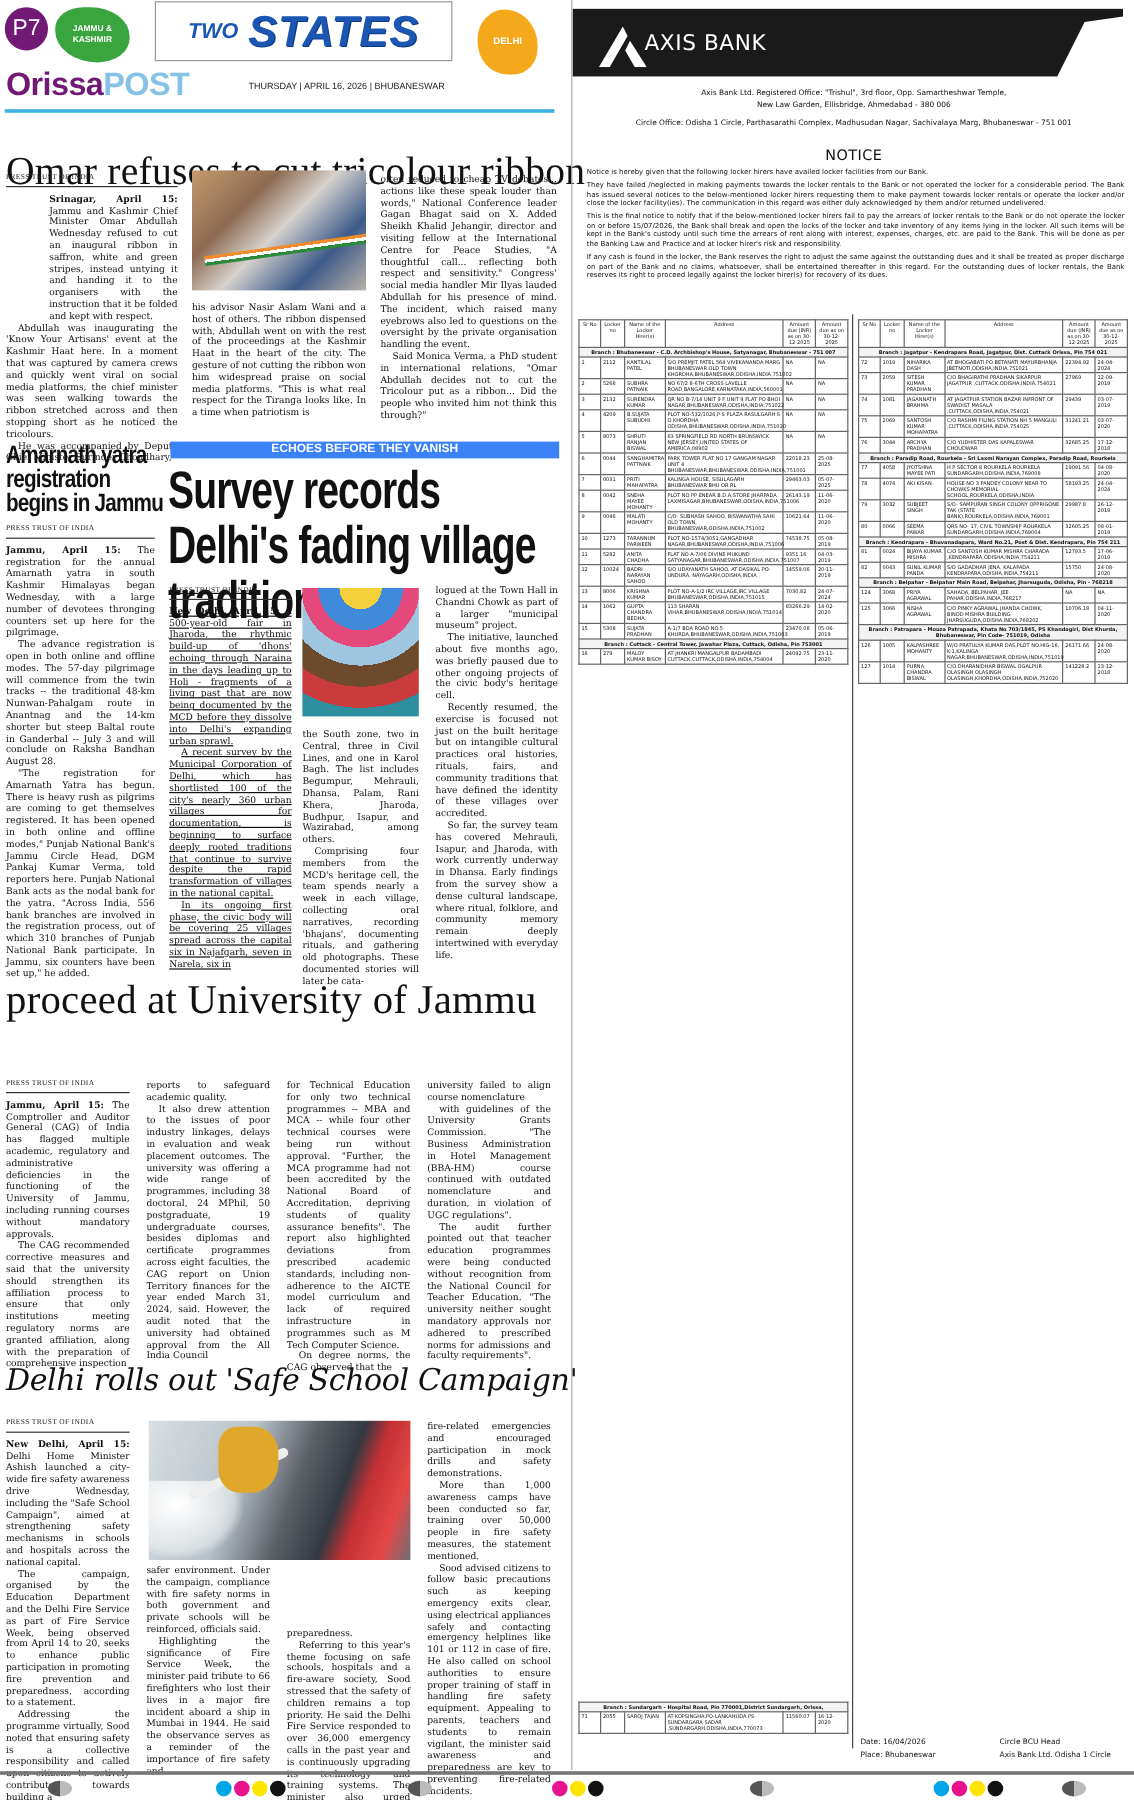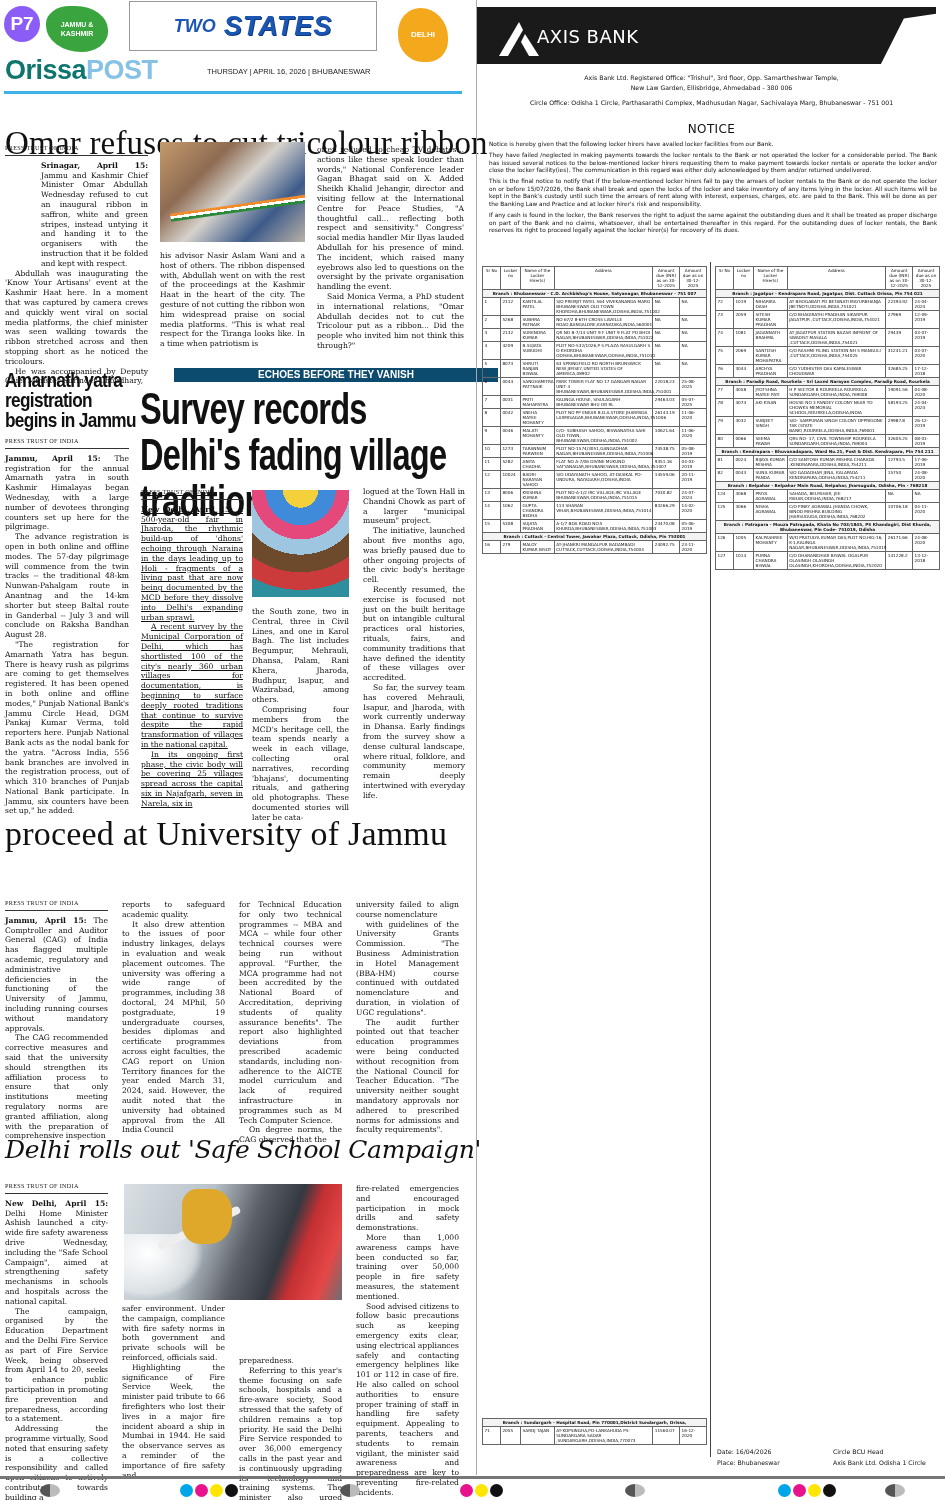--- a/index.html
+++ b/index.html
@@ -2,46 +2,46 @@
 <html><head>
 <meta charset="utf-8">
 <style>
   * { box-sizing: border-box; margin: 0; padding: 0; }
   html, body { width: 945px; height: 1500px; background: #fff; overflow: hidden; }
   body { position: relative; font-family: "DejaVu Serif", serif; color: #111; }
 
   
   .left { position: absolute; left: 0; top: 0; width: 472px; height: 1475px; }
   .masthead { position: absolute; left: 0; top: 0; width: 472px; height: 92px; }
-  .p7 { position: absolute; left: 4px; top: 6px; width: 36px; height: 36px; border-radius: 50%; background: #8b5cf6; color: #fff; font-family: "Liberation Sans", sans-serif; font-weight: bold; font-size: 19px; line-height: 36px; text-align: center; }
+  .p7 { position: absolute; left: 4px; top: 6px; width: 36px; height: 36px; border-radius: 50%; background: #701a75; color: #fff; font-family: "Liberation Sans", sans-serif; font-weight: normal; font-size: 19px; line-height: 36px; text-align: center; }
   .jk { position: absolute; left: 46px; top: 6px; width: 62px; height: 46px; background: #3aa53f; border-radius: 40% 55% 45% 60%; color: #fff; font-family: "Liberation Sans", sans-serif; font-weight: bold; font-size: 7px; text-align: center; padding-top: 14px; line-height: 9px; }
   .twostates { position: absolute; left: 129px; top: 1px; width: 248px; height: 50px; border: 1px solid #999; display: flex; align-items: center; justify-content: center; font-family: "Liberation Sans", sans-serif; font-style: italic; font-weight: 900; color: #1c56b3; }
   .twostates .two { font-size: 18px; margin-right: 8px; }
-  .twostates .states { font-size: 27px; letter-spacing: 1px; text-shadow: 1px 1px 0 #0d3a84; }
+  .twostates .states { font-size: 36px; letter-spacing: 1px; text-shadow: 1px 1px 0 #0d3a84; }
   .delhi { position: absolute; left: 398px; top: 8px; width: 50px; height: 54px; background: #f4a91d; border-radius: 45% 55% 40% 50%; color: #fff; font-family: "Liberation Sans", sans-serif; font-weight: bold; font-size: 8px; line-height: 54px; text-align: center; }
   .orissapost { position: absolute; left: 5px; top: 55px; font-family: "Liberation Sans", sans-serif; font-weight: 900; font-size: 27px; letter-spacing: -0.5px; }
-  .orissapost .o1 { color: #0f766e; }
+  .orissapost .o1 { color: #701a75; }
   .orissapost .o2 { color: #86c1e6; }
   .dateline { position: absolute; left: 207px; top: 67px; font-family: "Liberation Sans", sans-serif; font-size: 7.5px; color: #222; }
   .blueline { position: absolute; left: 4px; top: 91px; width: 458px; height: 3px; background: #3fb2e5; }
 
   .h1 { position: absolute; left: 5px; top: 98px; font-family: "Liberation Serif", serif; font-size: 33px; font-weight: normal; letter-spacing: 0.2px; white-space: nowrap; margin-top: 27px; }
   .byline { font-family: "Liberation Serif", serif; font-size: 6.2px; color: #222; border-bottom: 1px solid #333; padding-bottom: 2px; letter-spacing: 0.3px; }
   .col { position: absolute; font-size: 7.6px; line-height: 9.8px; text-align: justify; hyphens: auto; }
   .col p { text-indent: 10px; }
   .col p.first { text-indent: 0; }
   .col b { font-weight: bold; }
   .photo { position: absolute; overflow: hidden; }
 
   .ph-omar { left: 160px; top: 142px; width: 145px; height: 100px; background: linear-gradient(135deg, #c49a6c 0%, #8e6b52 30%, #d6d2cc 50%, #3d5b8a 75%, #b9b1a7 100%); }
   .ribbon { position: absolute; left: 10px; top: 62px; width: 140px; height: 8px; transform: rotate(-8deg); background: linear-gradient(#f38b2b 0 33%, #ffffff 33% 66%, #2a8a3a 66%); }
 
   .h-amar { position: absolute; left: 5px; top: 370px; width: 128px; font-family: "Liberation Sans", sans-serif; font-weight: bold; font-size: 21px; line-height: 20px; letter-spacing: -0.8px; transform: scaleX(0.82); transform-origin: left top; width: 160px; }
 
-  .echoes { position: absolute; left: 142px; top: 368px; width: 324px; height: 14px; background: #0c4a6e; color: #fff; font-family: "Liberation Sans", sans-serif; font-weight: bold; font-size: 10px; line-height: 14px; text-align: center; margin-left: 32px; }
+  .echoes { position: absolute; left: 142px; top: 368px; width: 324px; height: 14px; background: #3b82f6; color: #fff; font-family: "Liberation Sans", sans-serif; font-weight: bold; font-size: 10px; line-height: 14px; text-align: center; }
   .h-survey { position: absolute; left: 140px; top: 386px; width: 330px; font-family: "Liberation Sans", sans-serif; font-weight: bold; font-size: 44px; line-height: 46px; letter-spacing: -1px; transform: scaleX(0.74); transform-origin: left top; width: 450px; }
   .ph-fair { left: 252px; top: 490px; width: 97px; height: 107px; background: radial-gradient(circle at 50% 0%, #f4d13a 0 15%, #3f8ad9 15% 30%, #e5487a 30% 42%, #9fc6e0 42% 55%, #6e4a2c 55% 70%, #cc3b3b 70% 85%, #2d8f9e 85%); }
 
   .h-cag { position: absolute; left: 5px; top: 815px; font-family: "Liberation Serif", serif; font-size: 34px; line-height: 38px; white-space: nowrap; letter-spacing: 0.2px; }
   .h-safe { position: absolute; left: 5px; top: 1135px; font-family: "DejaVu Serif", serif; font-style: italic; font-size: 25px; white-space: nowrap; letter-spacing: -0.3px; }
   .ph-fire { left: 124px; top: 1184px; width: 218px; height: 116px; background: linear-gradient(110deg, #d9dfe3 0%, #b8c2c9 35%, #5b5f66 55%, #343941 70%, #c43033 78%, #e54747 90%, #6d6f73 100%); }
   .ph-fire .glove { position: absolute; left: 58px; top: 5px; width: 50px; height: 55px; background: #e0a82b; border-radius: 30% 40% 45% 35%; }
   .ph-fire .hose { position: absolute; left: 30px; top: 40px; width: 90px; height: 8px; background: #eee; transform: rotate(-25deg); border-radius: 4px; }
   .ph-fire .spray { position: absolute; left: 0; top: 50px; width: 80px; height: 66px; background: radial-gradient(ellipse at 30% 30%, #ffffff 0%, rgba(255,255,255,0.4) 60%, transparent 70%); }
 

